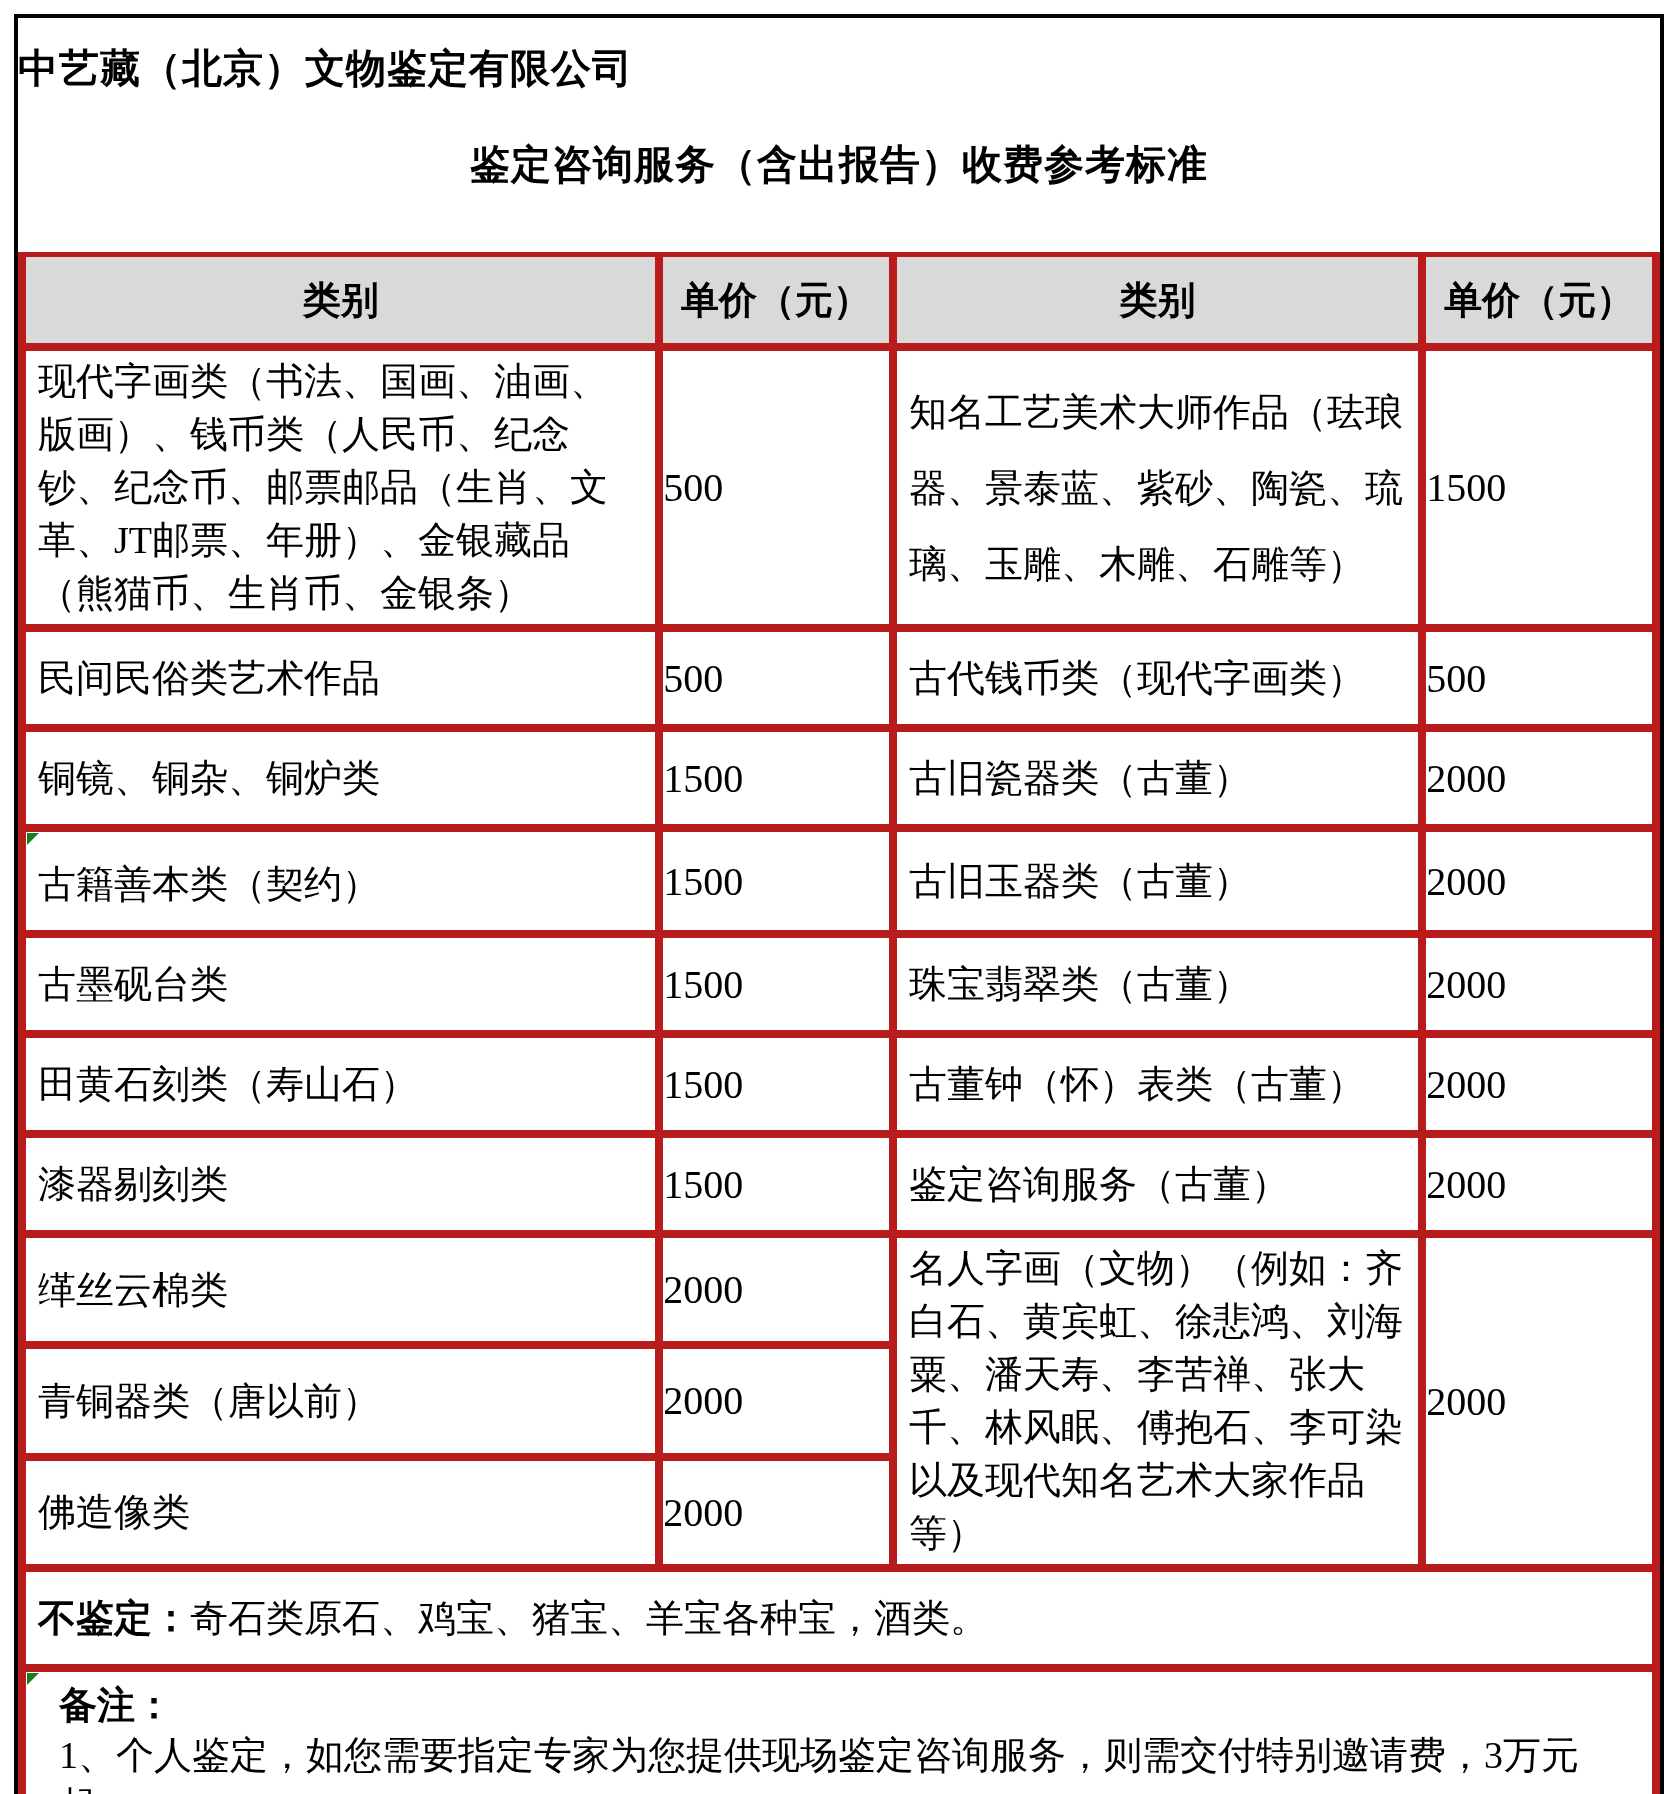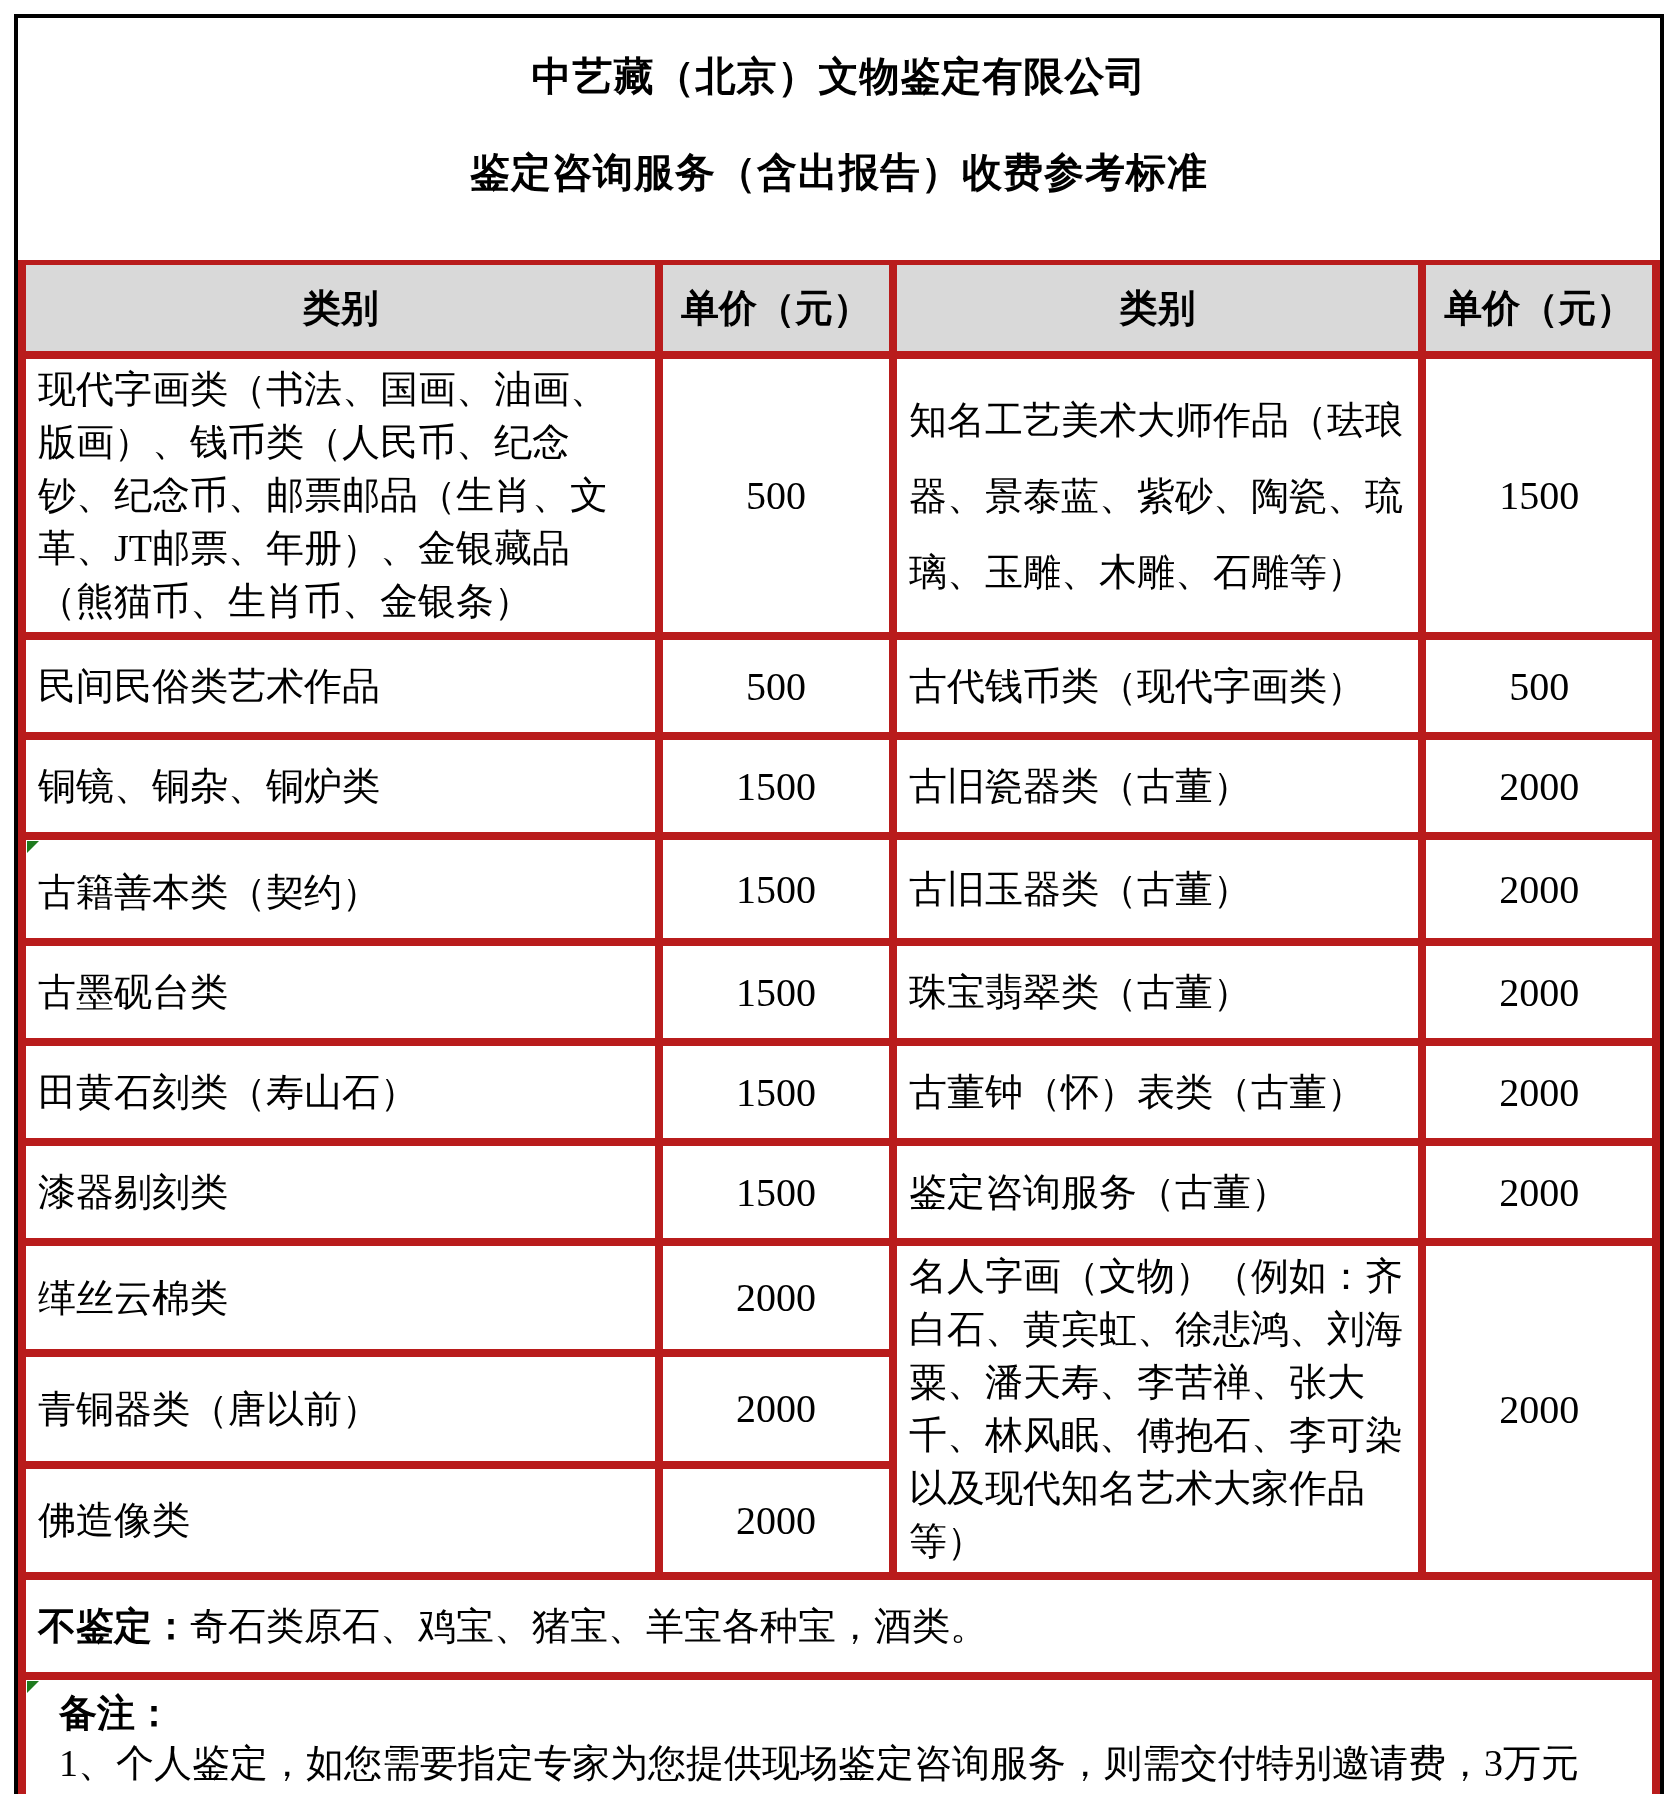--- a/index.html
+++ b/index.html
@@ -11,22 +11,21 @@
   }
   .sheet {
     position: relative;
     width: 1642px;
     margin: 14px;
     border: 4px solid #000000;
     border-bottom-width: 6px;
     background: #ffffff;
   }
   .title {
-    margin-top: 36px;
-    text-align: center;
+    margin-top: 28px;
     font-family: "Liberation Sans", "DejaVu Sans", sans-serif;
     font-weight: bold;
     font-size: 40px;
     line-height: 44px;
     letter-spacing: 1px;
   }
   .subtitle {
     margin-top: 52px;
     text-align: center;
     font-family: "Liberation Sans", "DejaVu Sans", sans-serif;
@@ -60,21 +59,20 @@
     text-align: center;
     border-top-width: 5px;
     border-bottom-width: 5px;
   }
   td.cat {
     text-align: left;
     padding: 4px 10px 4px 12px;
     line-height: 52px;
   }
   td.price {
-    text-align: center;
     font-size: 40px;
     padding: 0;
   }
   tr.r1 td { height: 262px; }
   tr.r td { height: 84px; }
   td.lh-wide { line-height: 76px; }
   td.lh-tall { line-height: 53px; }
   td.vtop { vertical-align: top; padding-top: 10px; }
   td.vtop + td.price { vertical-align: middle; }
   .corner-cell { position: relative; }

